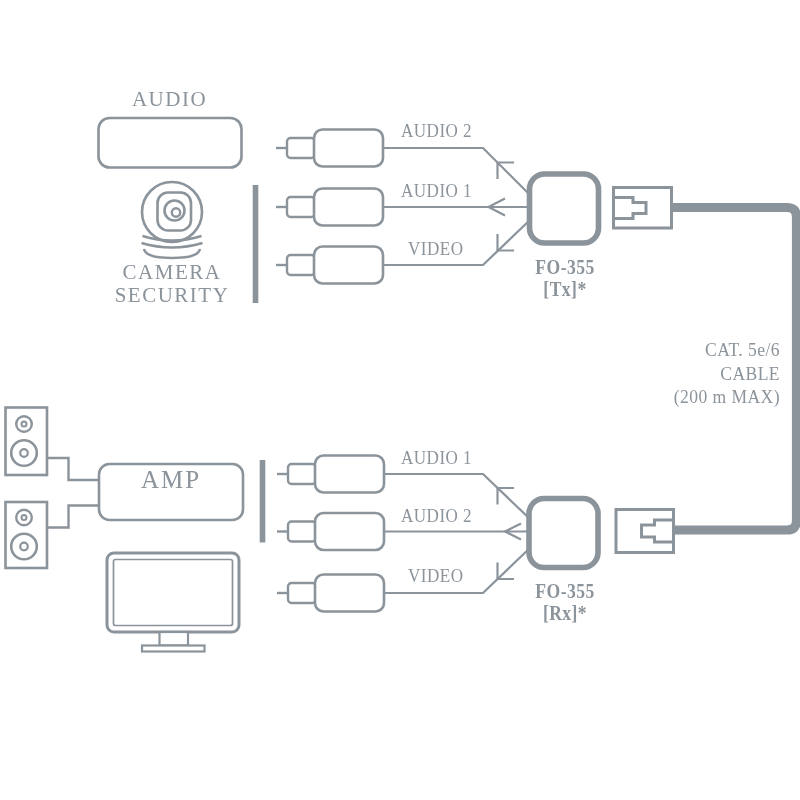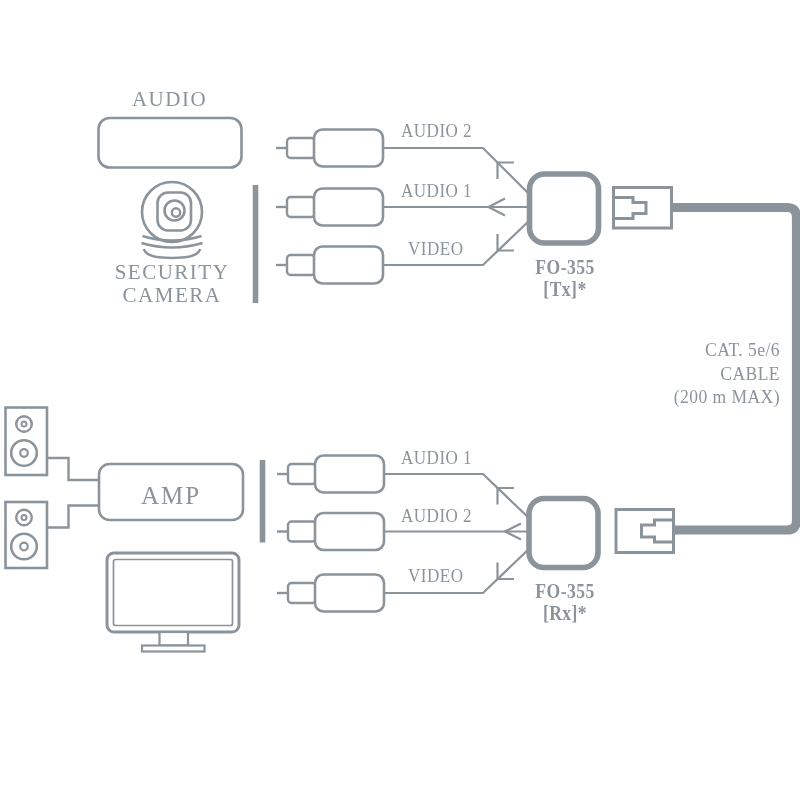--- a/index.html
+++ b/index.html
@@ -136,40 +136,40 @@
       <rect x="107" y="553" width="132" height="79" rx="7" stroke-width="3" fill="#fff"></rect>
       <rect x="113.5" y="559.5" width="119" height="66" rx="2" stroke-width="1.7"></rect>
       <rect x="159.5" y="632" width="28.5" height="13.5" stroke-width="2.2" fill="#fff"></rect>
       <rect x="142" y="645.5" width="62.5" height="6" stroke-width="2.2" fill="#fff"></rect>
     </g>
   </svg>
 
   <div class="lbl light" style="left:98px; top:88px; width:143px; text-align:center;">AUDIO</div>
 
   <div class="lbl light center-block" style="left:94px; top:261px; width:156px; line-height:22.5px;">
+    <div>CAMERA</div>
     <div>SECURITY</div>
-    <div>CAMERA</div>
   </div>
 
   <div class="lbl cond" style="left:401px; top:121px;">AUDIO 2</div>
   <div class="lbl cond" style="left:401px; top:181px;">AUDIO 1</div>
   <div class="lbl cond" style="left:408px; top:239px;">VIDEO</div>
 
   <div class="lbl boldc" style="left:526px; top:256px; width:78px;">
     <div>FO-355</div>
     <div>[Tx]*</div>
   </div>
 
   <div class="lbl cond-r" style="left:600px; top:338px; width:180px;">
     <div>CAT. 5e/6</div>
     <div>CABLE</div>
     <div>(200 m MAX)</div>
   </div>
 
-  <div class="lbl amp-box-label" style="left:99px; top:464px; width:144px; height:64px;">AMP</div>
+  <div class="lbl amp-box-label" style="left:99px; top:448px; width:144px; height:64px;">AMP</div>
 
   <div class="lbl cond" style="left:401px; top:448px;">AUDIO 1</div>
   <div class="lbl cond" style="left:401px; top:506px;">AUDIO 2</div>
   <div class="lbl cond" style="left:408px; top:566px;">VIDEO</div>
 
   <div class="lbl boldc" style="left:526px; top:580px; width:78px;">
     <div>FO-355</div>
     <div>[Rx]*</div>
   </div>
 

